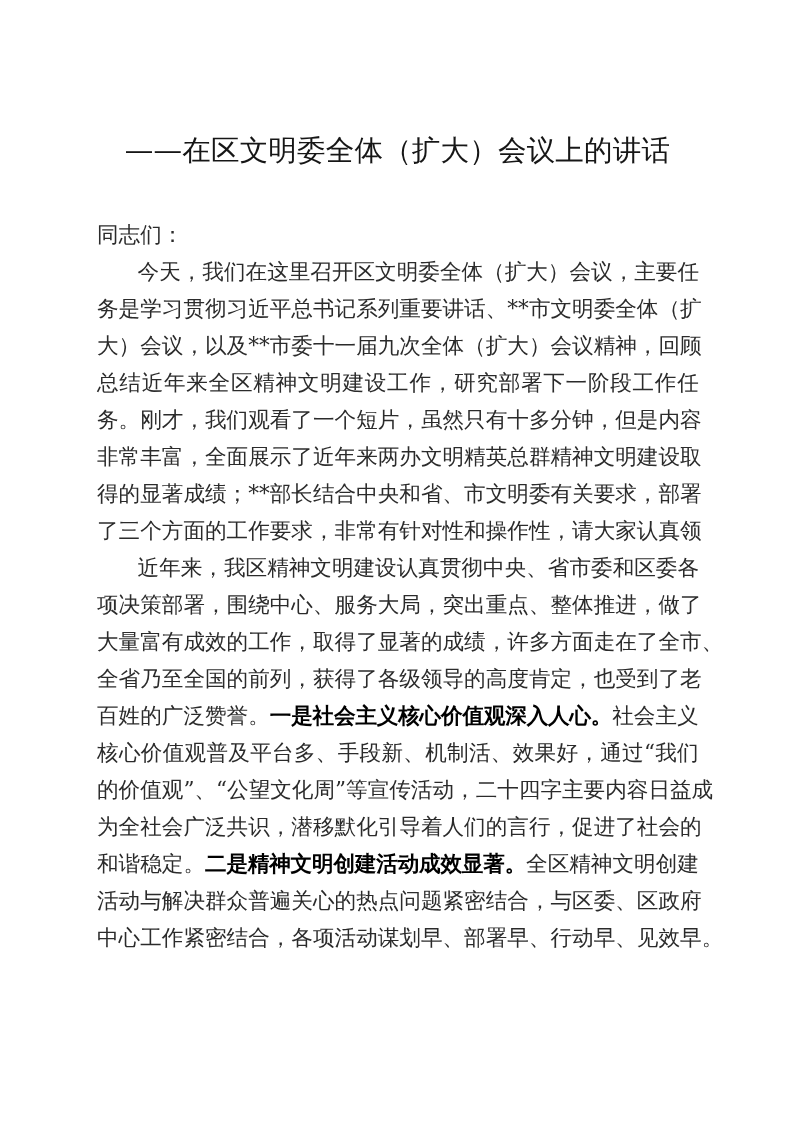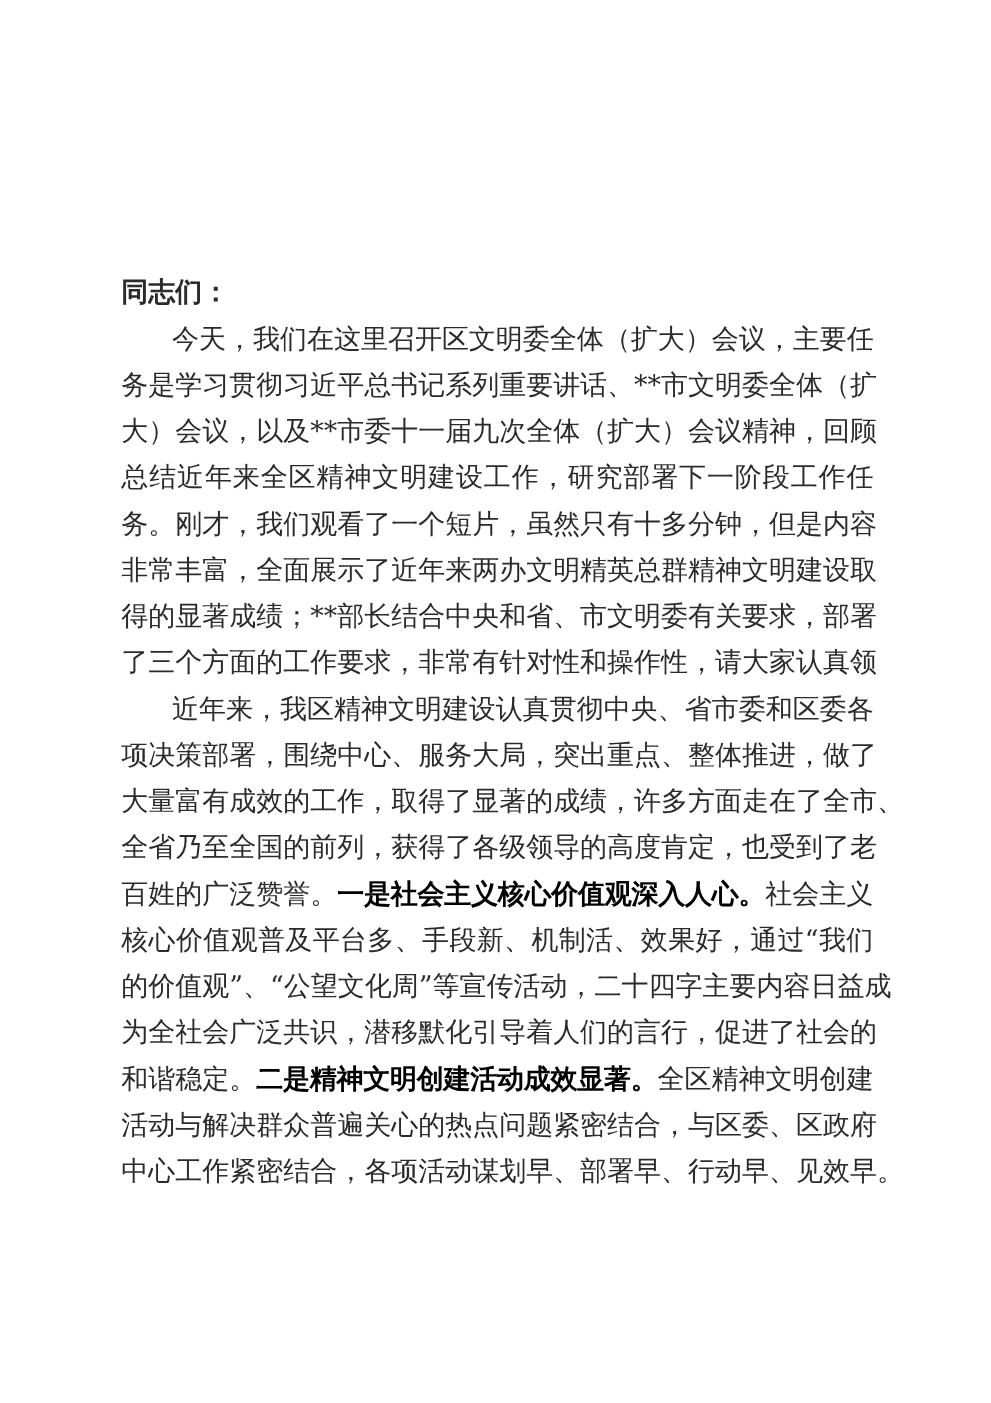--- a/index.html
+++ b/index.html
@@ -61,21 +61,20 @@
     display: flex;
     justify-content: space-between;
   }
   .line.just > span.ch {
     display: inline-block;
   }
 
   
   .line.flow {
     display: block;
-    font-weight: bold;
   }
 
   
   .indent {
     display: inline-block;
     width: 43px;
   }
 
   
   b, .hei {
@@ -83,20 +82,21 @@
     font-weight: 700;
     color: #000000;
     letter-spacing: -0.2px;
   }
 </style>
 </head>
 <body>
 
 <div class="page">
 
+  <div class="doc-title">——在区文明委全体（扩大）会议上的讲话</div>
 
   <div class="body-block">
       <div class="line flow"><span>同志们：</span></div>
       <div class="line just">
         <span class="indent">&nbsp;</span>
         <span class="ch">今</span>
         <span class="ch">天</span>
         <span class="ch">，</span>
         <span class="ch">我</span>
         <span class="ch">们</span>

